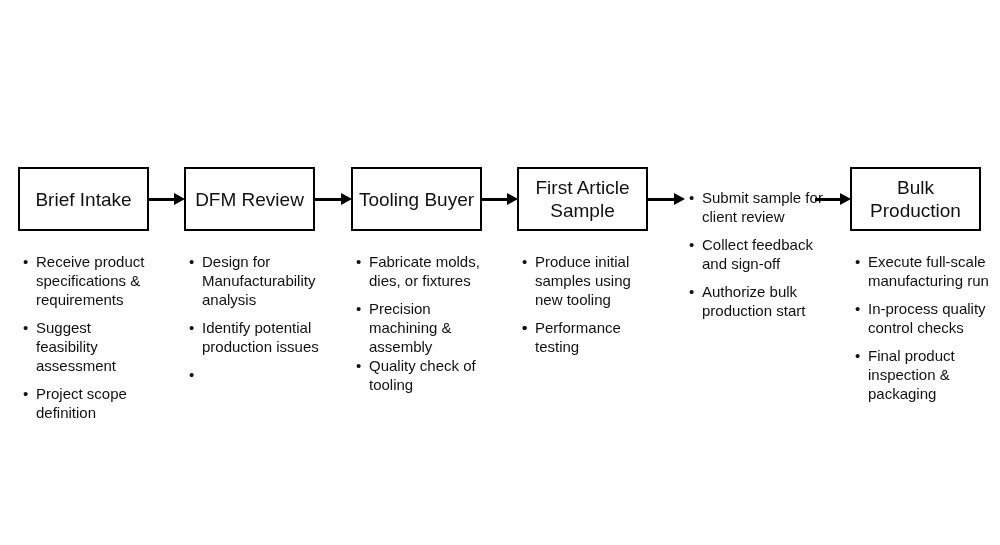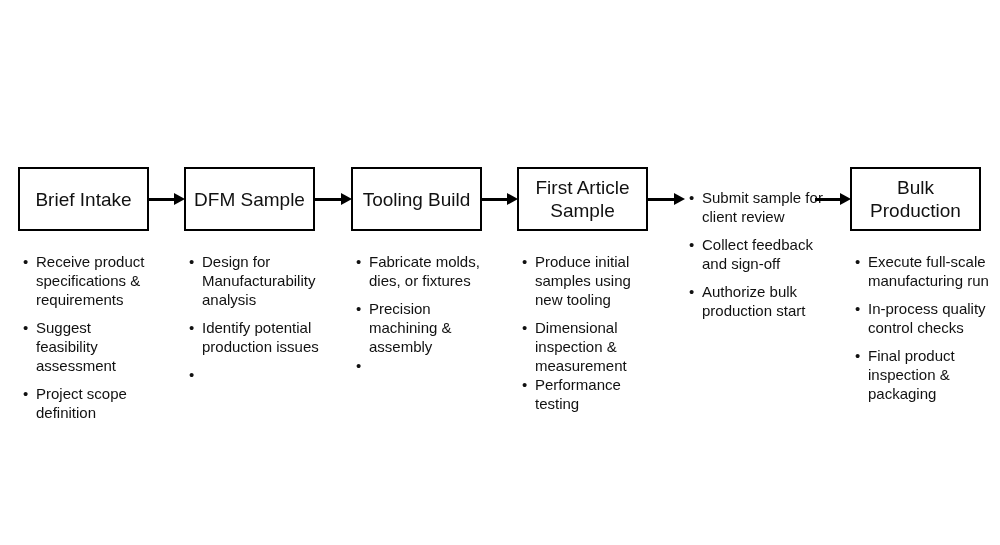--- a/index.html
+++ b/index.html
@@ -61,47 +61,47 @@
     </div>
     <ul class="bullets" style="width:133px">
       <li><span class="bullet-dot">•</span><span>Receive product specifications &amp; requirements</span></li>
       <li><span class="bullet-dot">•</span><span>Suggest feasibility assessment</span></li>
       <li><span class="bullet-dot">•</span><span>Project scope definition</span></li>
     </ul>
   </div>
 
   <div class="col" style="left:184px">
     <div class="box">
-      <span class="box-title">DFM Sample</span>
+      <span class="box-title">DFM Review</span>
     </div>
     <ul class="bullets" style="width:141px">
       <li><span class="bullet-dot">•</span><span>Design for Manufacturability analysis</span></li>
       <li><span class="bullet-dot">•</span><span>Identify potential production issues</span></li>
       <li><span class="bullet-dot">•</span></li>
     </ul>
   </div>
 
   <div class="col" style="left:351px">
     <div class="box">
-      <span class="box-title">Tooling Build</span>
+      <span class="box-title">Tooling Buyer</span>
     </div>
     <ul class="bullets tight" style="width:125px">
       <li><span class="bullet-dot">•</span><span>Fabricate molds, dies, or fixtures</span></li>
       <li><span class="bullet-dot">•</span><span>Precision machining &amp; assembly</span></li>
-      <li><span class="bullet-dot">•</span></li>
+      <li><span class="bullet-dot">•</span><span>Quality check of tooling</span></li>
     </ul>
   </div>
 
   <div class="col" style="left:517px">
     <div class="box">
       <span class="box-title">First Article Sample</span>
     </div>
     <ul class="bullets tight" style="width:125px">
       <li><span class="bullet-dot">•</span><span>Produce initial samples using new tooling</span></li>
-      <li><span class="bullet-dot">•</span><span>Dimensional inspection &amp; measurement</span></li>
+      <li><span class="bullet-dot">•</span></li>
       <li><span class="bullet-dot">•</span><span>Performance testing</span></li>
     </ul>
   </div>
 
   <div class="col" style="left:684px">
     <ul class="bullets" style="width:135px">
       <li><span class="bullet-dot">•</span><span>Submit sample for client review</span></li>
       <li><span class="bullet-dot">•</span><span>Collect feedback and sign-off</span></li>
       <li><span class="bullet-dot">•</span><span>Authorize bulk production start</span></li>
     </ul>

